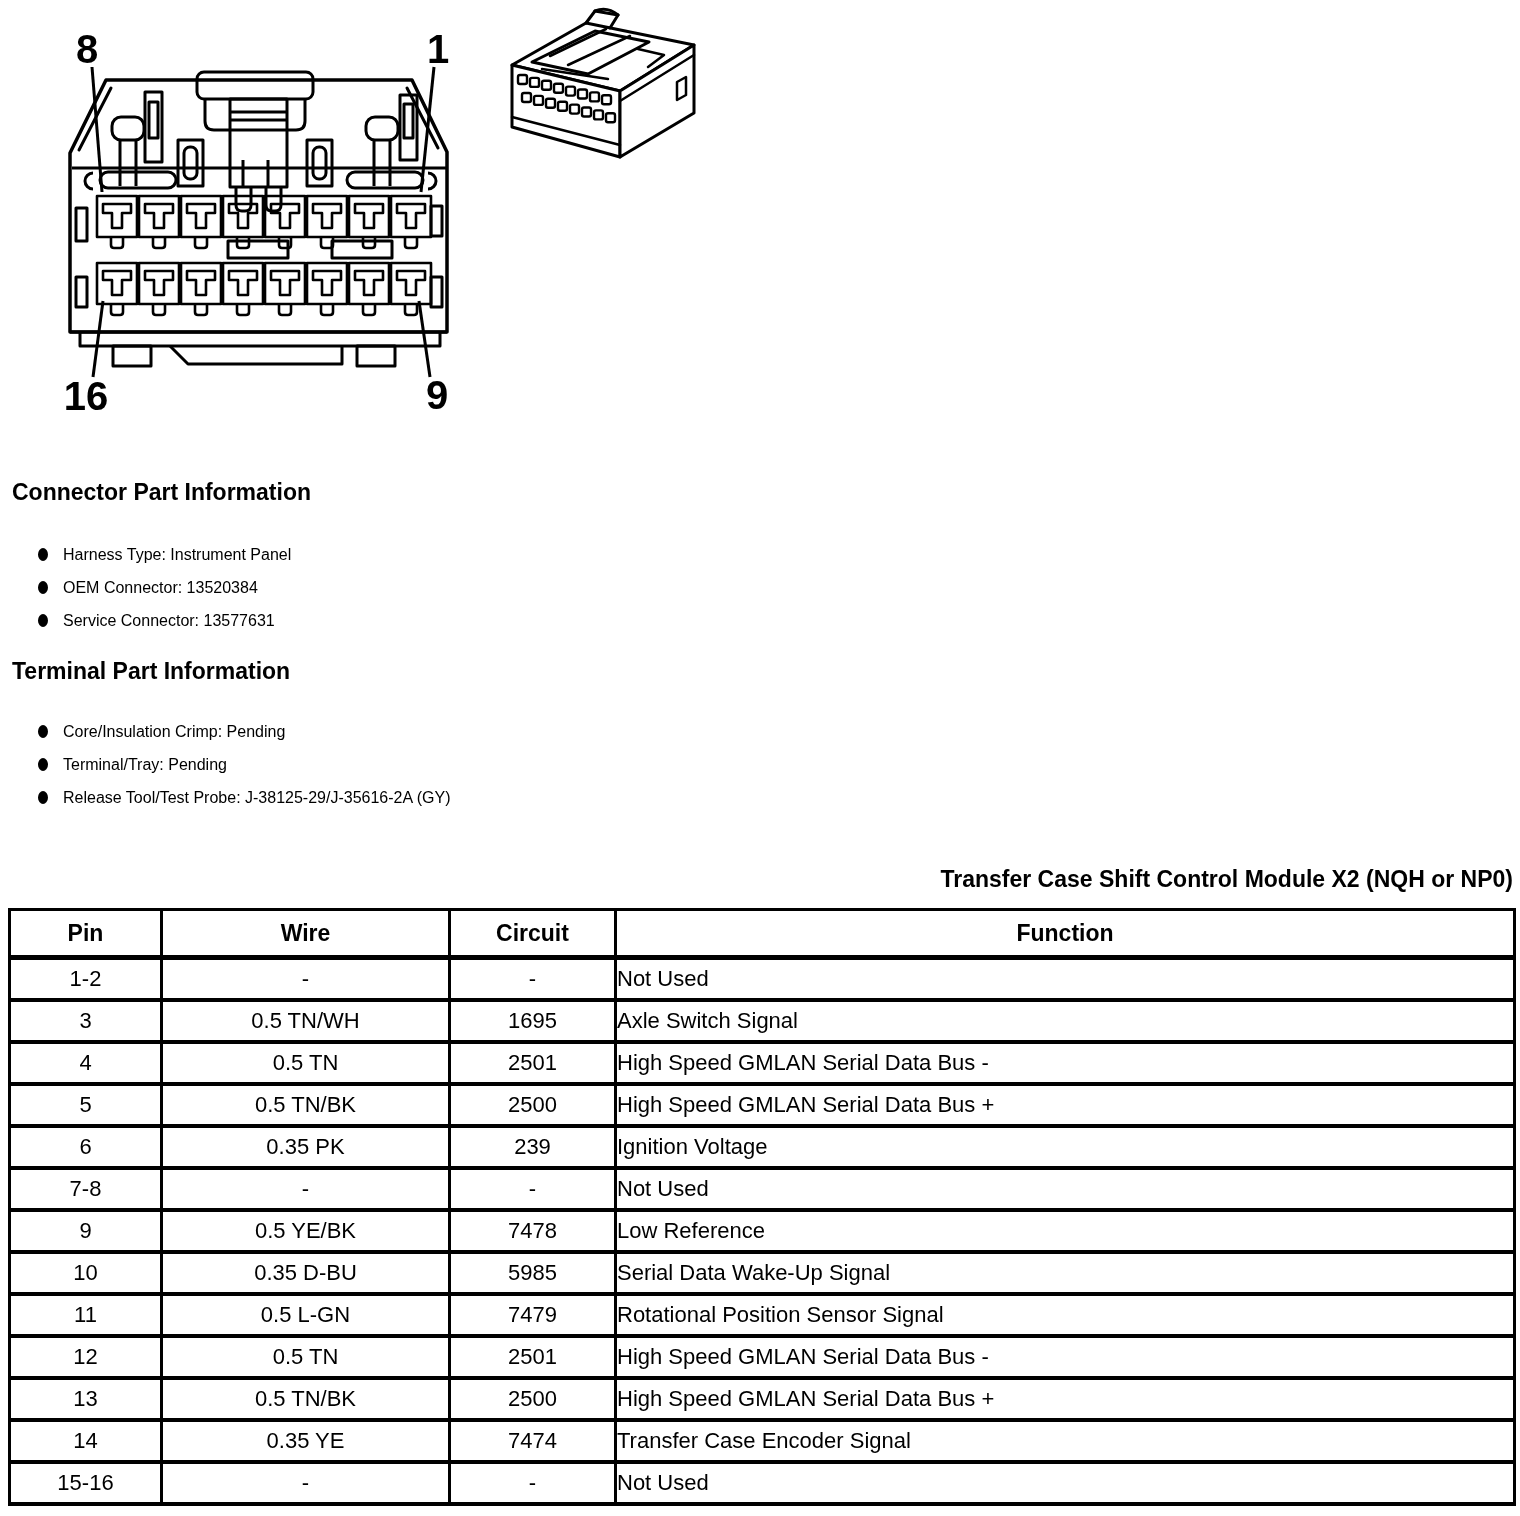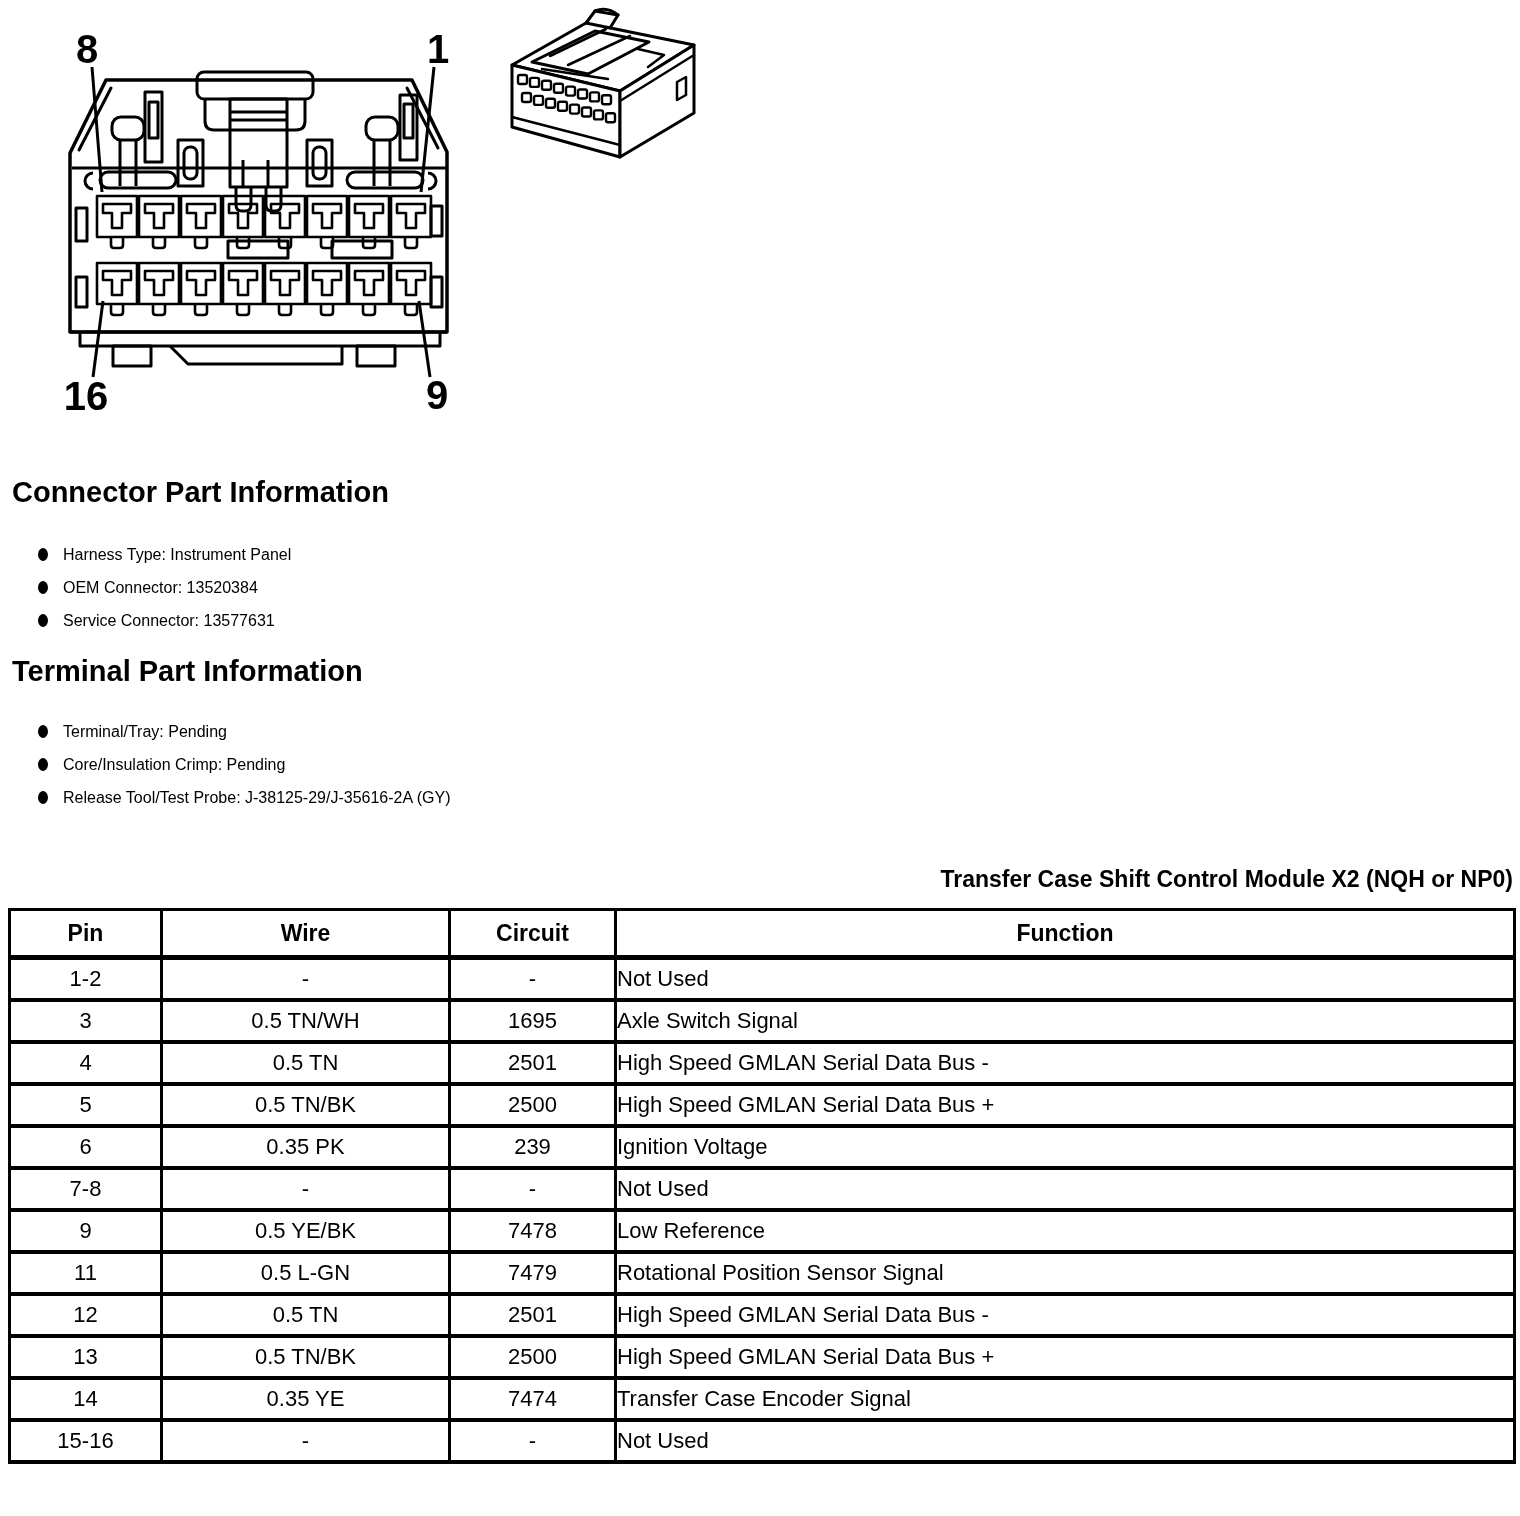--- a/index.html
+++ b/index.html
@@ -16,21 +16,21 @@
     font-family: "Liberation Sans", "DejaVu Sans", sans-serif;
     font-weight: bold;
     font-size: 40px;
     fill: #000;
   }
   .face-fig { position: absolute; left: 0; top: 0; }
   .iso-fig  { position: absolute; left: 498px; top: 5px; }
 
   .info-block { position: absolute; left: 12px; top: 478px; width: 900px; }
   .info-heading {
-    font-size: 29px; font-weight: bold; line-height: 28px;
+    font-size: 23px; font-weight: bold; line-height: 28px;
     margin: 0 0 32px 0;
   }
   .info-heading.second { margin-top: 20px; margin-bottom: 30px; }
   .bullet-row {
     display: flex; align-items: center;
     height: 33px; padding-left: 26px; font-size: 16px;
   }
   .dot {
     width: 10px; height: 13px; background: #000; border-radius: 50%;
     margin-right: 15px; flex: 0 0 auto;
@@ -233,25 +233,25 @@
       </div>
       <div class="bullet-row">
         <span class="dot"></span>
         <span>Service Connector: 13577631</span>
       </div>
     </div>
     <div class="info-heading second">Terminal Part Information</div>
     <div>
       <div class="bullet-row">
         <span class="dot"></span>
+        <span>Core/Insulation Crimp: Pending</span>
+      </div>
+      <div class="bullet-row">
+        <span class="dot"></span>
         <span>Terminal/Tray: Pending</span>
-      </div>
-      <div class="bullet-row">
-        <span class="dot"></span>
-        <span>Core/Insulation Crimp: Pending</span>
       </div>
       <div class="bullet-row">
         <span class="dot"></span>
         <span>Release Tool/Test Probe: J-38125-29/J-35616-2A (GY)</span>
       </div>
     </div>
   </div>
 
   <div class="tbl-title">Transfer Case Shift Control Module X2 (NQH or NP0)</div>
   <table class="pinout">
@@ -306,20 +306,26 @@
           <td>-</td>
           <td class="fn">Not Used</td>
         </tr>
         <tr>
           <td>9</td>
           <td>0.5 YE/BK</td>
           <td>7478</td>
           <td class="fn">Low Reference</td>
         </tr>
         <tr>
+          <td>10</td>
+          <td>0.35 D-BU</td>
+          <td>5985</td>
+          <td class="fn">Serial Data Wake-Up Signal</td>
+        </tr>
+        <tr>
           <td>11</td>
           <td>0.5 L-GN</td>
           <td>7479</td>
           <td class="fn">Rotational Position Sensor Signal</td>
         </tr>
         <tr>
           <td>12</td>
           <td>0.5 TN</td>
           <td>2501</td>
           <td class="fn">High Speed GMLAN Serial Data Bus -</td>

